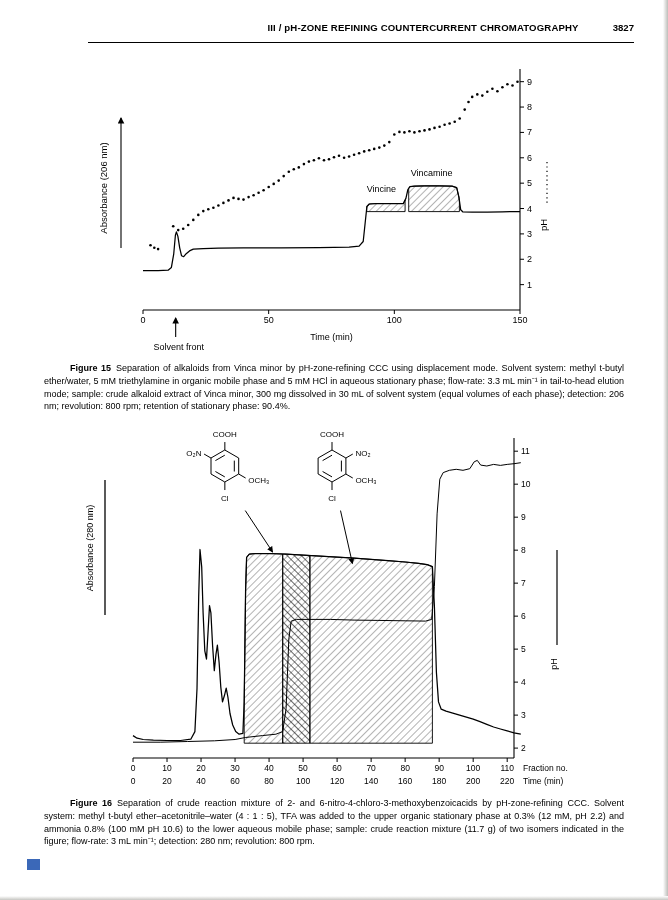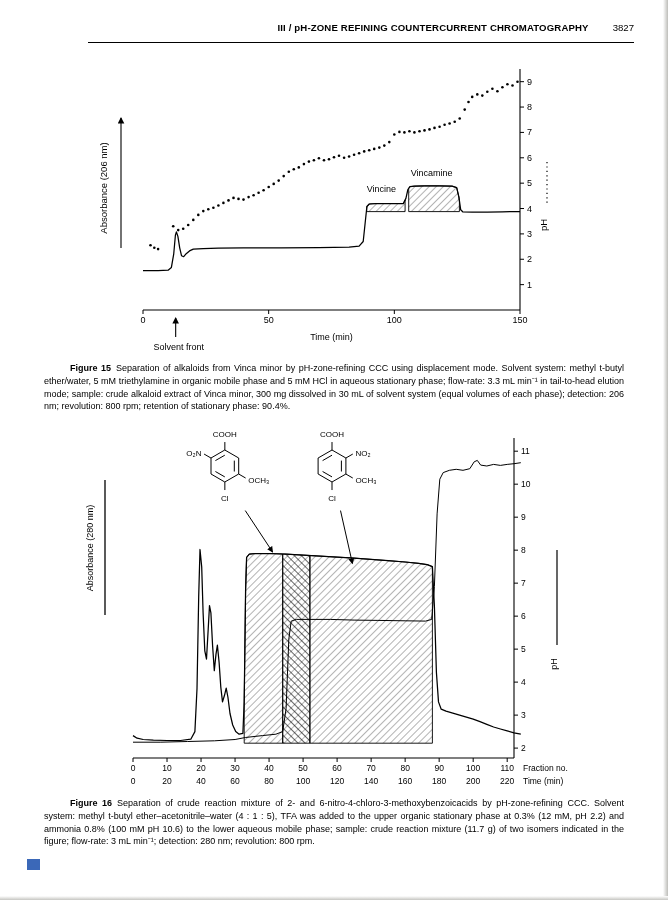--- a/index.html
+++ b/index.html
@@ -1,23 +1,23 @@
 <!DOCTYPE html>
 <html><head>
 <meta charset="utf-8">
 <style>
   *{box-sizing:border-box;}
   html,body{margin:0;padding:0;background:#ffffff;}
   body{font-family:"Liberation Sans",sans-serif;color:#000;}
   .page{position:relative;width:668px;height:900px;background:#fff;overflow:hidden;}
 
   .header{margin:22px 34px 0 88px;padding-bottom:9px;border-bottom:1.7px solid #000;
-          display:flex;justify-content:flex-end;align-items:baseline;gap:24px;}
+          display:flex;justify-content:flex-end;align-items:baseline;gap:34px;}
   .head-title{font-weight:bold;font-size:9.6px;letter-spacing:.15px;}
-  .head-num{font-size:9.6px;font-weight:normal;}
+  .head-num{font-size:9.6px;font-weight:bold;}
 
   figure.fig{margin:0;}
   .fig15 .chart{margin:15px 0 0 55px;}
   .fig16 .chart{margin:10px 0 0 45px;}
   .caption{margin:8px 44px 0 44px;font-size:9px;line-height:1.42;text-align:justify;}
   .figlabel{font-weight:bold;padding-right:5px;padding-left:26px;}
 
   svg{display:block;}
   svg text{font-family:"Liberation Sans",sans-serif;fill:#000;}
 

